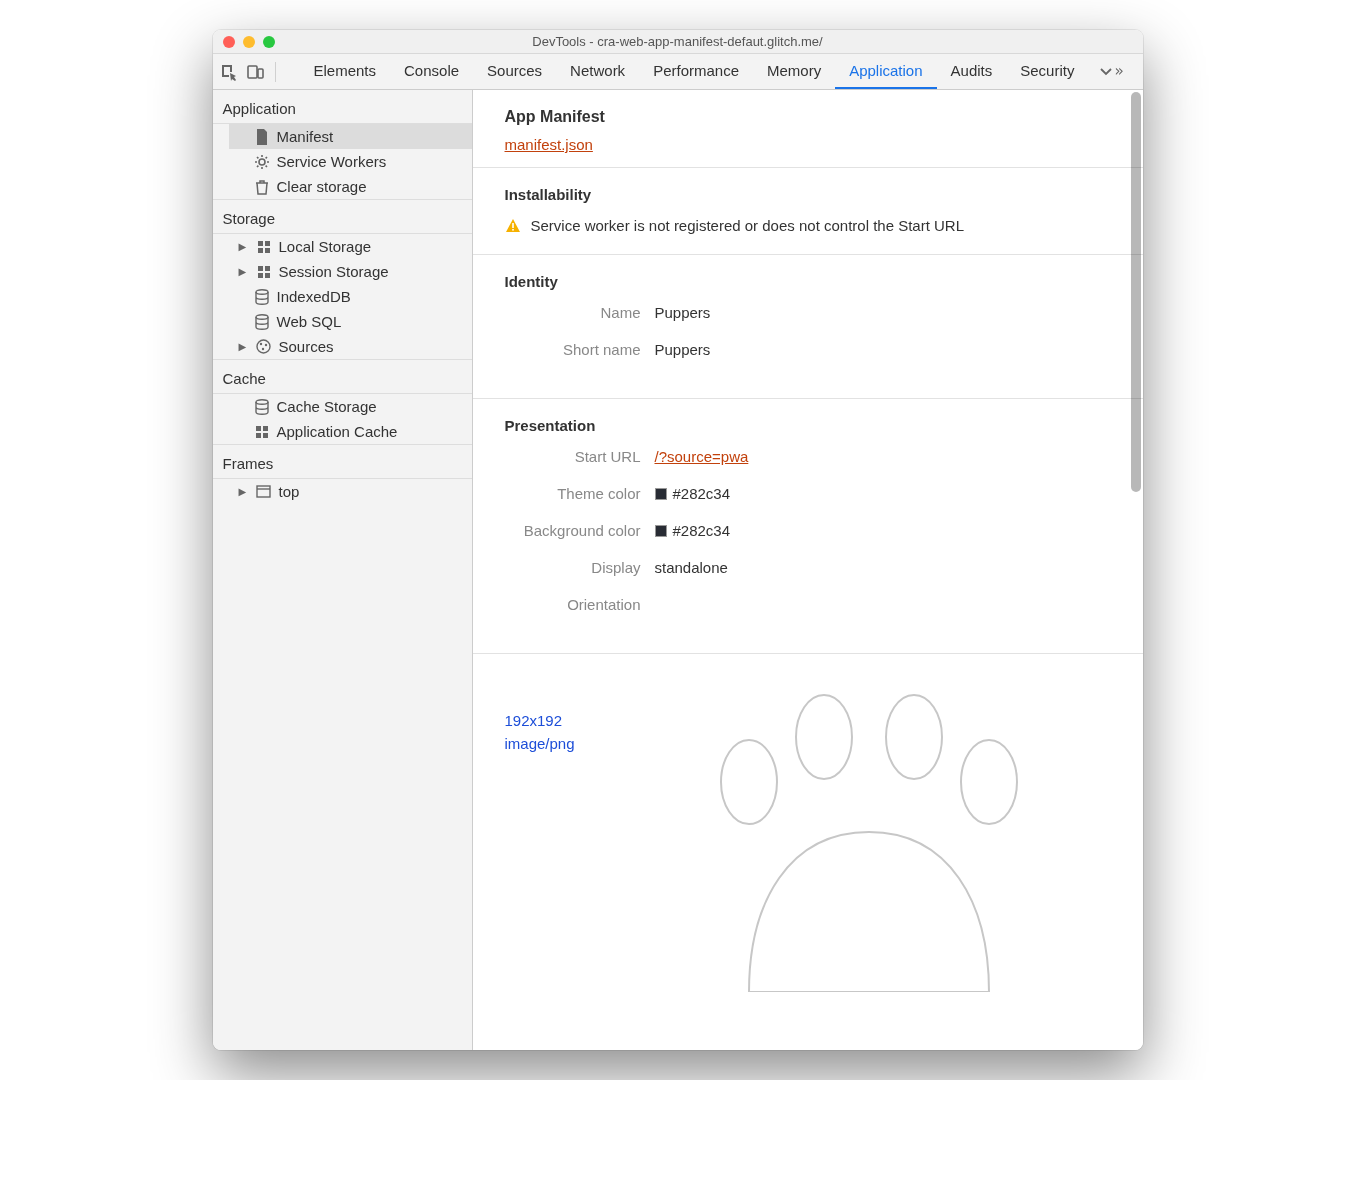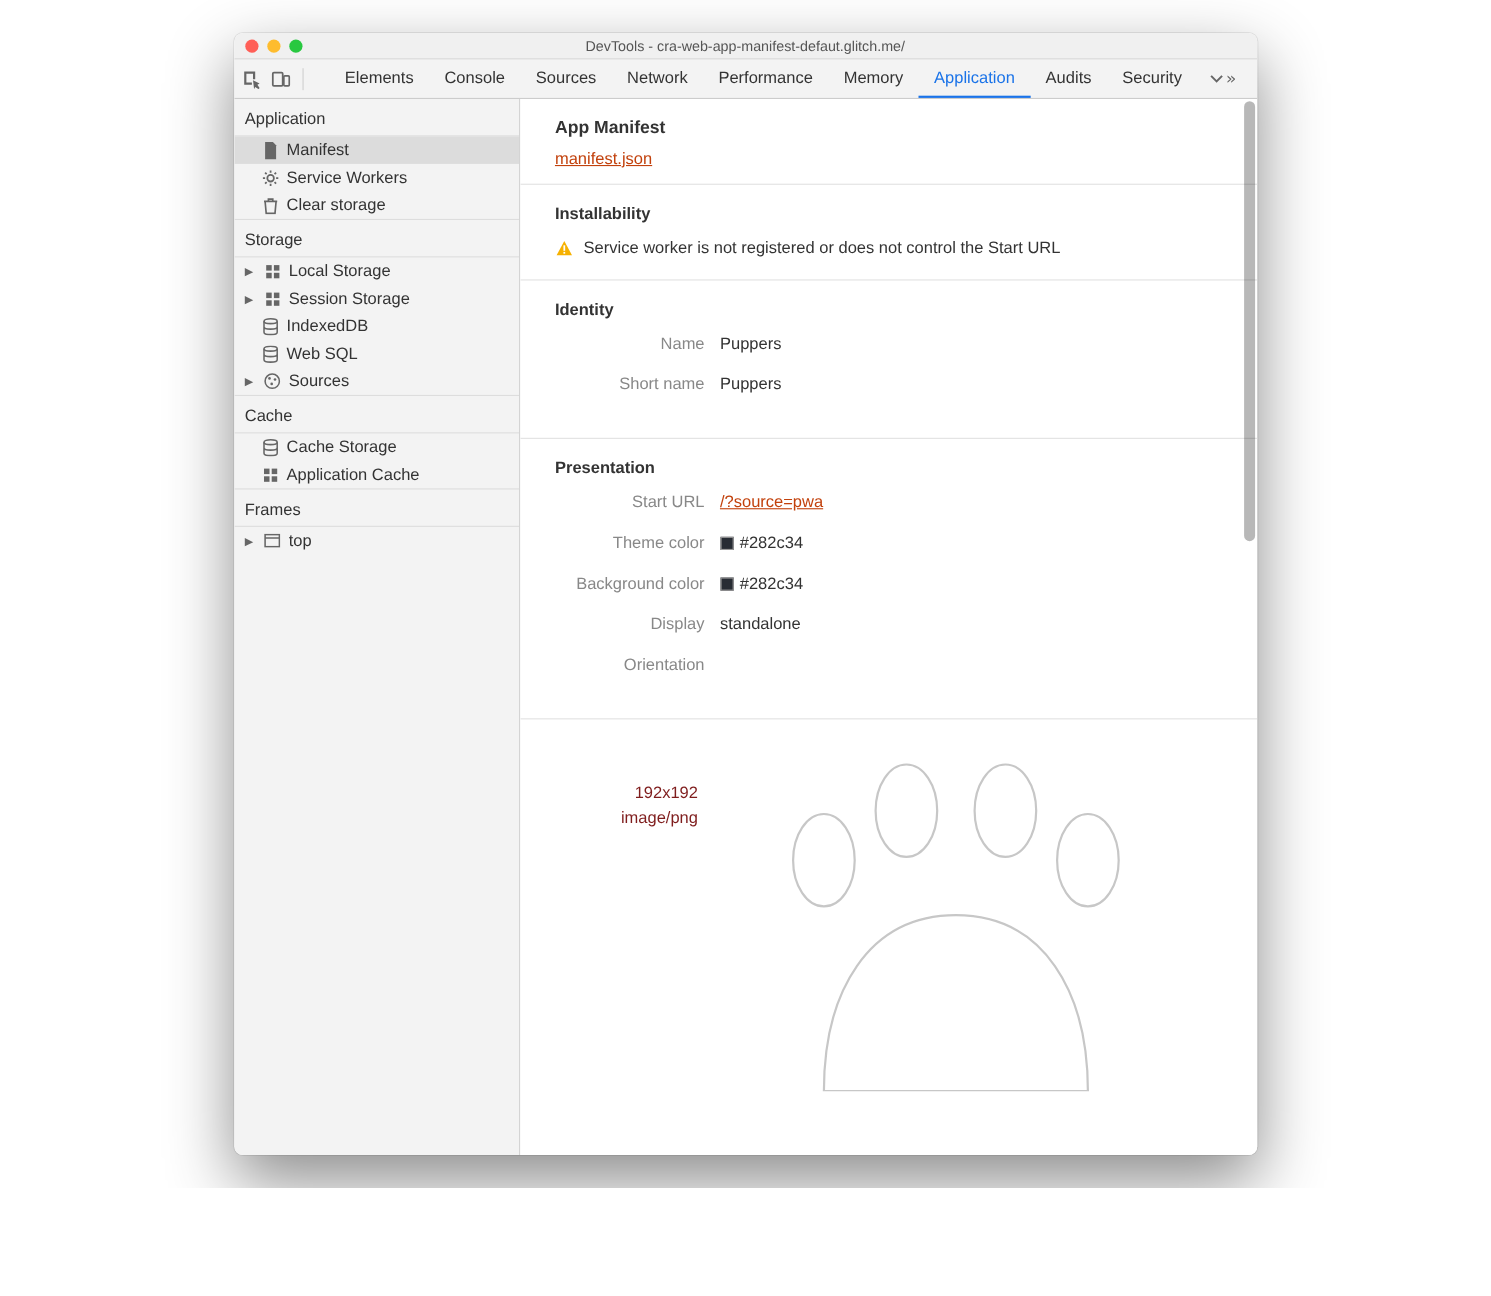--- a/index.html
+++ b/index.html
@@ -114,20 +114,21 @@
       border-top: 1px solid #ddd;
     }
     .side-section-title:first-child { border-top: none; }
     .side-item {
       display: flex;
       align-items: center;
       padding: 4px 8px 4px 24px;
       gap: 6px;
       cursor: pointer;
       color: #333;
+      margin-left: 16px;
     }
     .side-item.selected {
       background: #dcdcdc;
     }
     .side-item.expandable { padding-left: 10px; }
     .side-item.level2 { padding-left: 24px; }
     .side-item .arrow {
       width: 10px;
       font-size: 10px;
       color: #666;
@@ -206,22 +207,22 @@
       border: 1px solid #999;
       display: inline-block;
     }
     .icons-section {
       border-top: 1px solid #e2e2e2;
       padding: 18px 32px 0;
       display: flex;
       gap: 24px;
     }
     .icon-meta {
-      text-align: right;
-      color: #7f1d1d;
+      text-align: left;
+      color: #1d4ed8;
       font-size: 15px;
       width: 130px;
       padding-top: 40px;
     }
     .icon-meta div { margin-bottom: 6px; }
     .paw {
       flex: 1;
       display: flex;
       justify-content: flex-start;
     }

